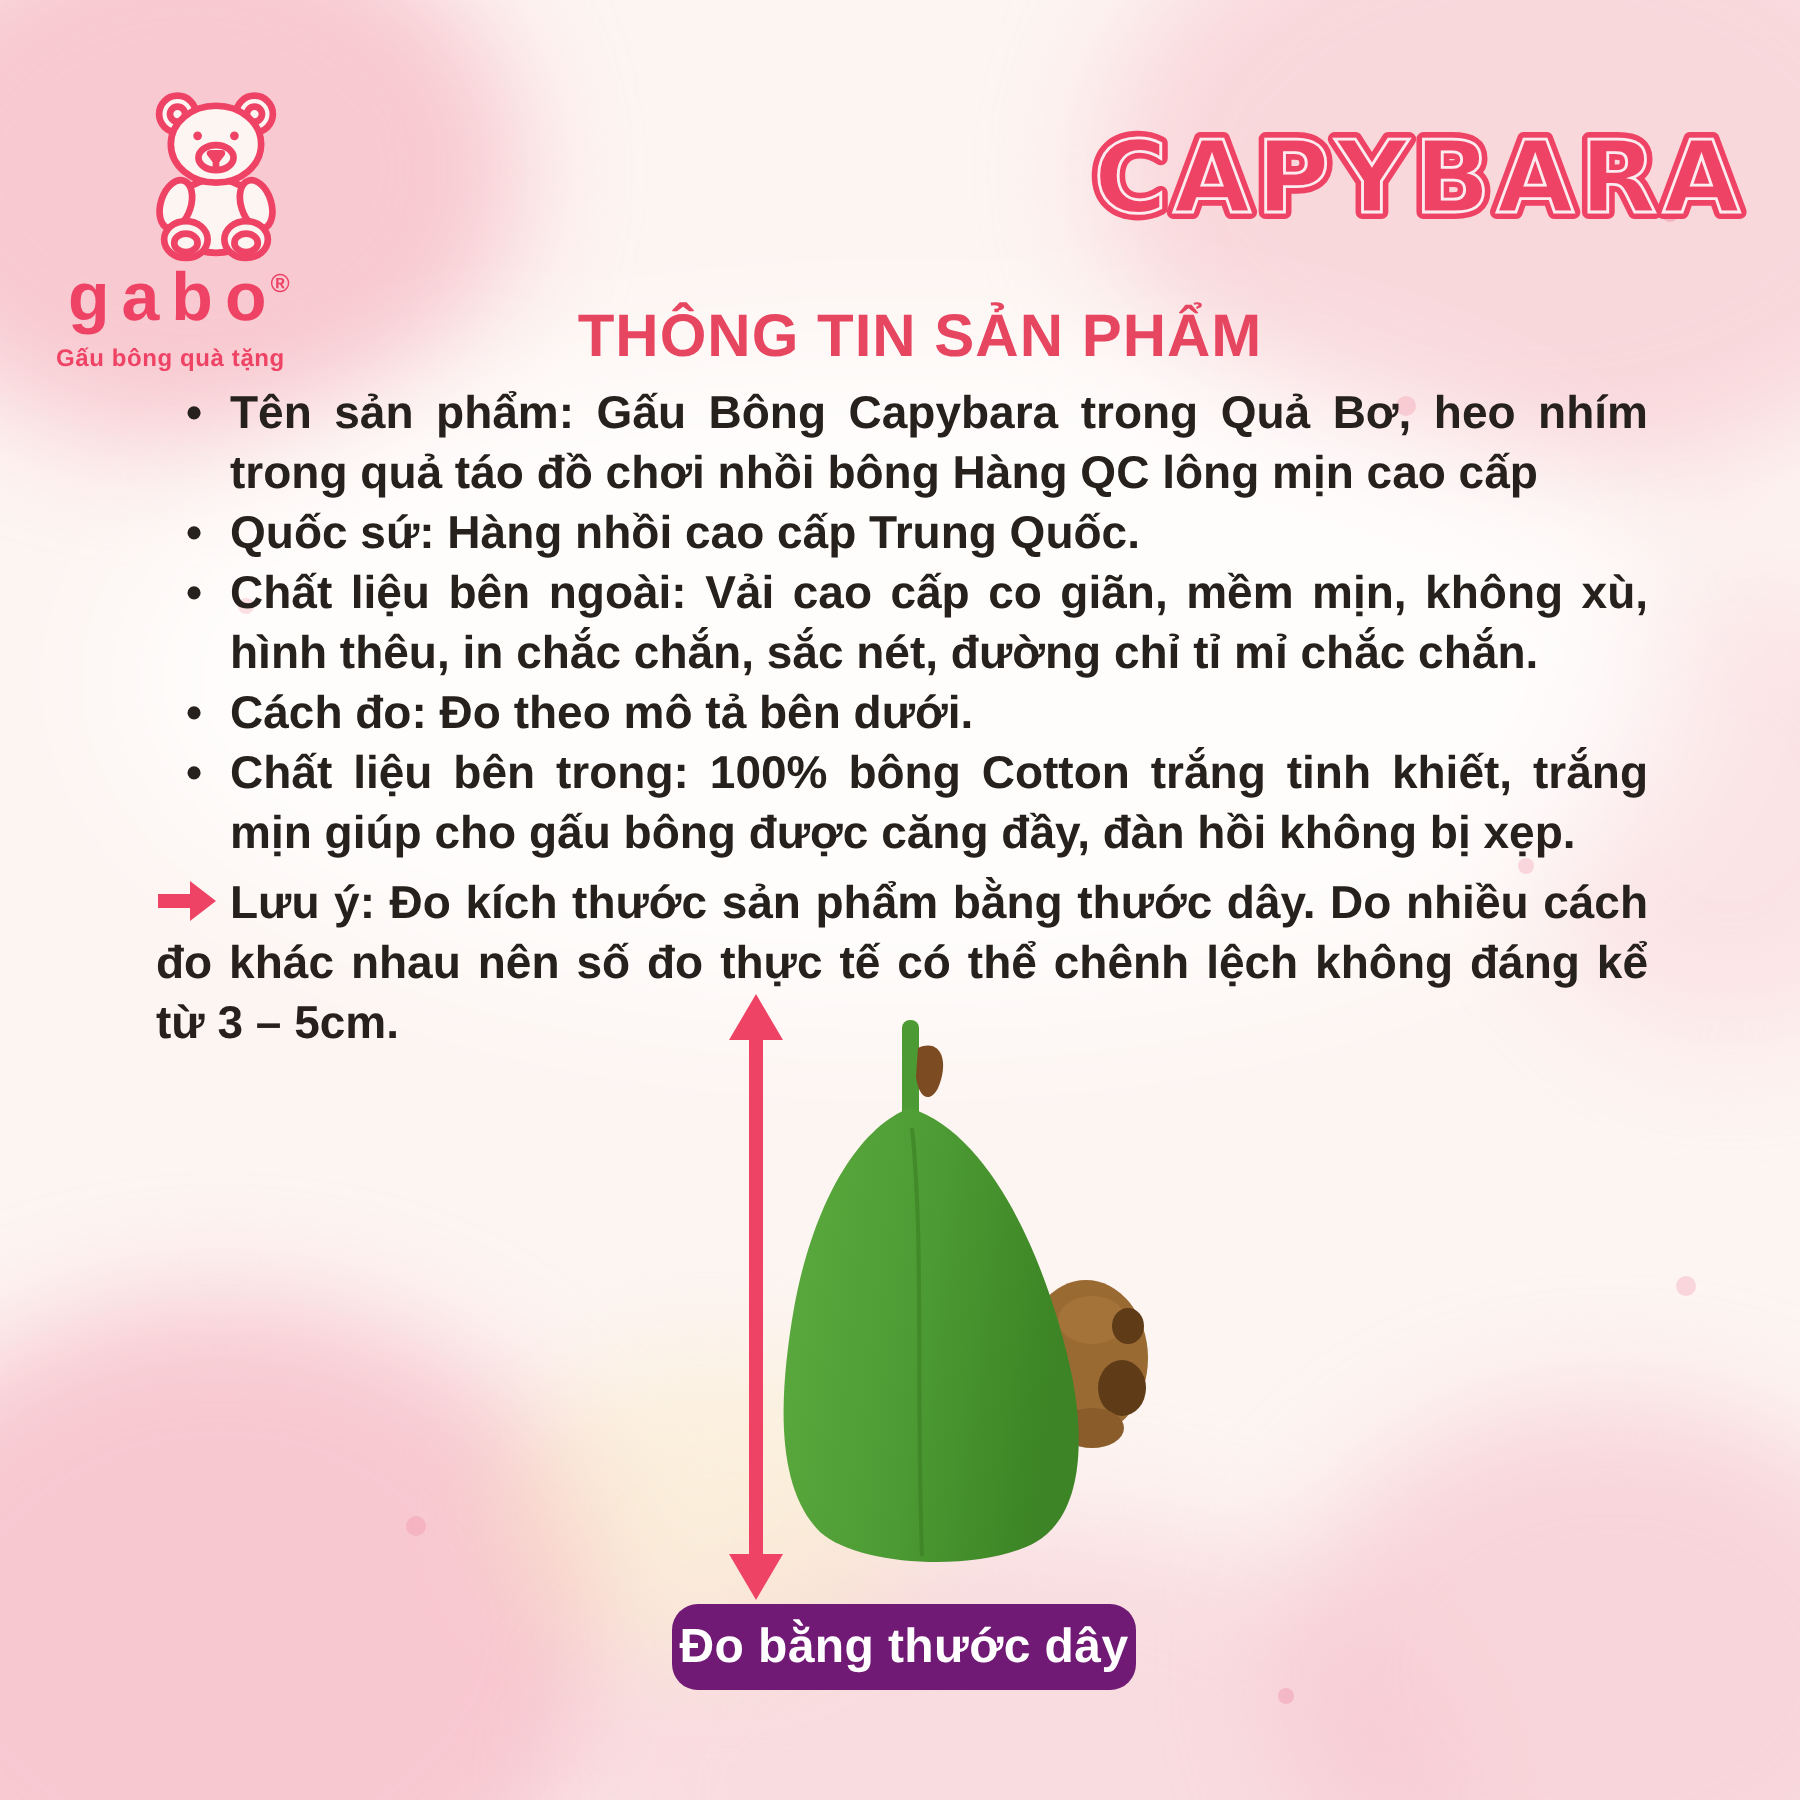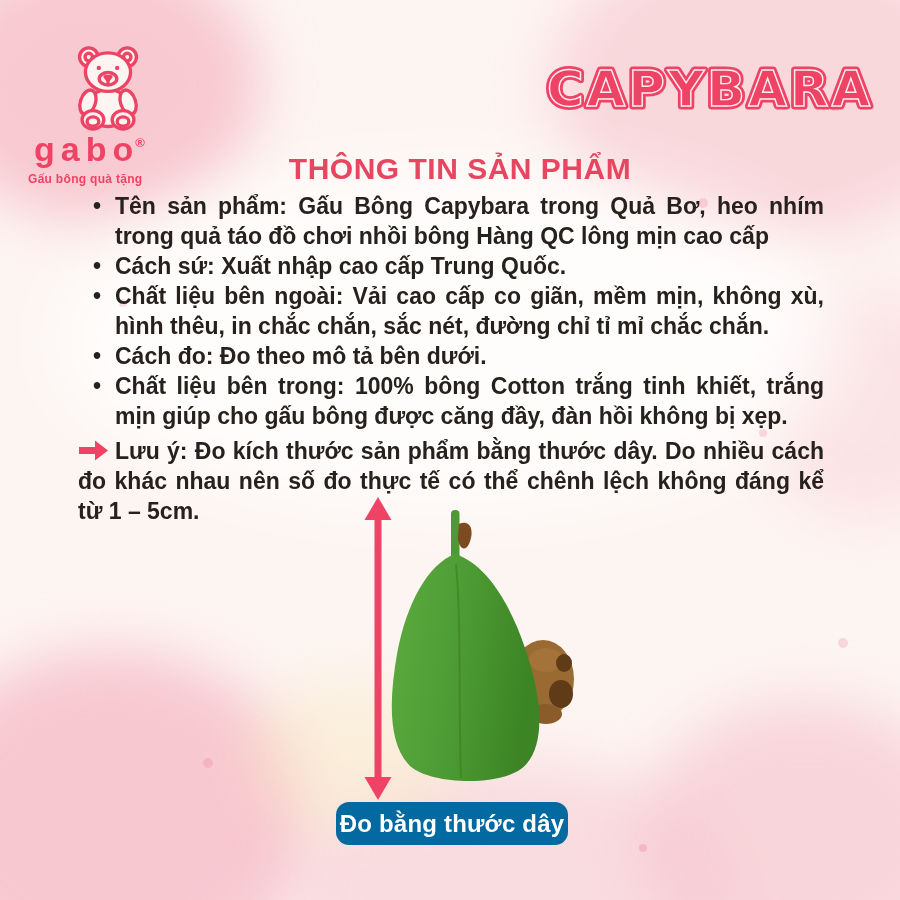--- a/index.html
+++ b/index.html
@@ -47,21 +47,21 @@
     font-size:23px;font-weight:700;line-height:30px;}
   .info{list-style:none;}
   .info li{position:relative;padding-left:37px;text-align:justify;}
   .info li::before{content:"•";position:absolute;left:15px;top:0;}
   .note{margin-top:5px;text-align:justify;}
   .note .note-icon{display:inline-block;width:31px;height:23px;vertical-align:-3px;margin-right:6px;}
 
   
   .figure{position:absolute;left:350px;top:492px;width:240px;height:314px;}
   .caption-pill{position:absolute;left:336px;top:802px;width:232px;height:43px;
-    background:#0369a1;border-radius:13px;display:flex;align-items:center;justify-content:center;
+    background:#701a75;border-radius:13px;display:flex;align-items:center;justify-content:center;
     color:#fff;font-size:24px;font-weight:700;letter-spacing:.2px;}
 </style>
 </head>
 <body>
 
 <div class="page">
 
   <div>
     <div class="blob b1"></div>
     <div class="blob b2"></div>
@@ -105,31 +105,31 @@
       <text x="174" y="58" text-anchor="middle" font-family="DejaVu Sans, sans-serif" font-size="50" font-weight="bold" letter-spacing="3" fill="var(--accent)" stroke="var(--accent)" stroke-width="7" stroke-linejoin="round" paint-order="stroke">CAPYBARA</text>
       <text x="174" y="58" text-anchor="middle" font-family="DejaVu Sans, sans-serif" font-size="50" font-weight="bold" letter-spacing="3" fill="none" stroke="#ffffff" stroke-width="1.4" opacity="0.9">CAPYBARA</text>
     </svg>
   </div>
 
   <div class="heading">THÔNG TIN SẢN PHẨM</div>
 
   <div class="content">
     <ul class="info">
       <li><span class="lbl">Tên sản phẩm:</span> <span>Gấu Bông Capybara trong Quả Bơ, heo nhím trong quả táo đồ chơi nhồi bông Hàng QC lông mịn cao cấp</span></li>
-      <li><span class="lbl">Cách sứ:</span> <span>Xuất nhập cao cấp Trung Quốc.</span></li>
+      <li><span class="lbl">Quốc sứ:</span> <span>Hàng nhồi cao cấp Trung Quốc.</span></li>
       <li><span class="lbl">Chất liệu bên ngoài:</span> <span>Vải cao cấp co giãn, mềm mịn, không xù, hình thêu, in chắc chắn, sắc nét, đường chỉ tỉ mỉ chắc chắn.</span></li>
       <li><span class="lbl">Cách đo:</span> <span>Đo theo mô tả bên dưới.</span></li>
       <li><span class="lbl">Chất liệu bên trong:</span> <span>100% bông Cotton trắng tinh khiết, trắng mịn giúp cho gấu bông được căng đầy, đàn hồi không bị xẹp.</span></li>
     </ul>
     <div class="note">
       <span class="note-icon">
         <svg width="31" height="23" viewBox="0 0 31 23">
           <polygon points="1,8 17,8 17,1.5 30,11.5 17,21.5 17,15 1,15" fill="var(--accent)"></polygon>
         </svg>
-      </span><span>Lưu ý:</span> <span>Đo kích thước sản phẩm bằng thước dây. Do nhiều cách đo khác nhau nên số đo thực tế có thể chênh lệch không đáng kể từ 1 – 5cm.</span>
+      </span><span>Lưu ý:</span> <span>Đo kích thước sản phẩm bằng thước dây. Do nhiều cách đo khác nhau nên số đo thực tế có thể chênh lệch không đáng kể từ 3 – 5cm.</span>
     </div>
   </div>
 
   <div class="figure">
     <svg width="240" height="314" viewBox="0 0 240 314">
       <defs>
         <linearGradient id="avo" x1="0" y1="0" x2="1" y2="0.2">
           <stop offset="0" stop-color="#5cab3f"></stop>
           <stop offset="0.55" stop-color="#4c9a33"></stop>
           <stop offset="1" stop-color="#3c8425"></stop>

